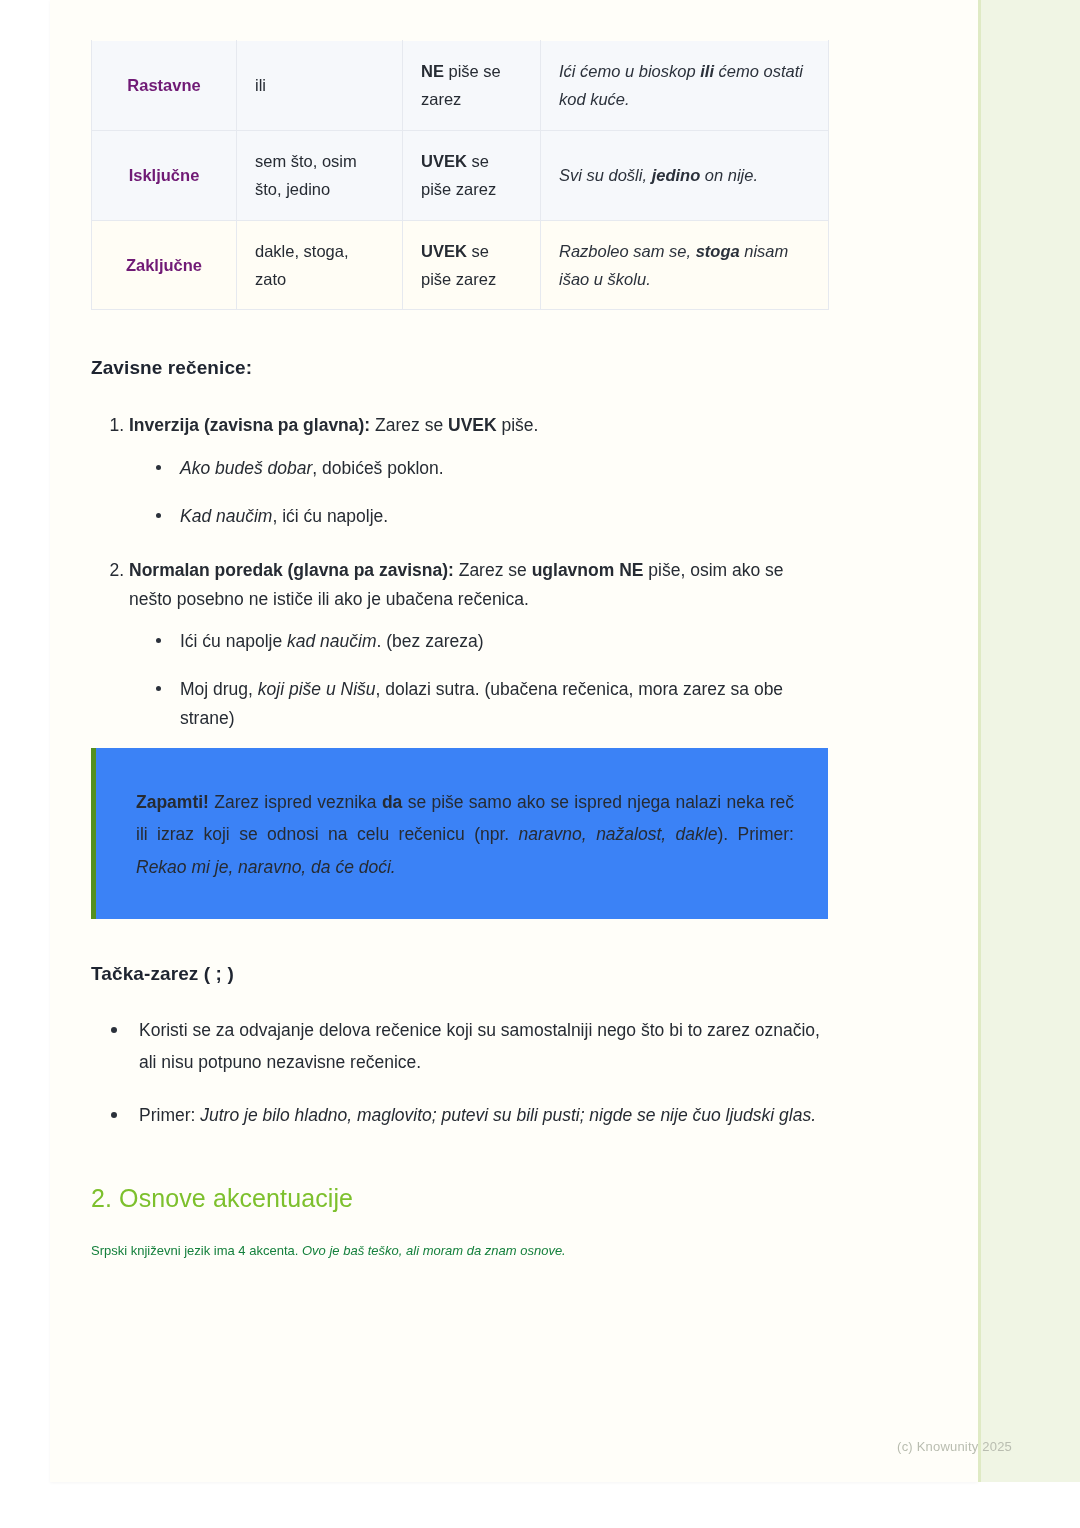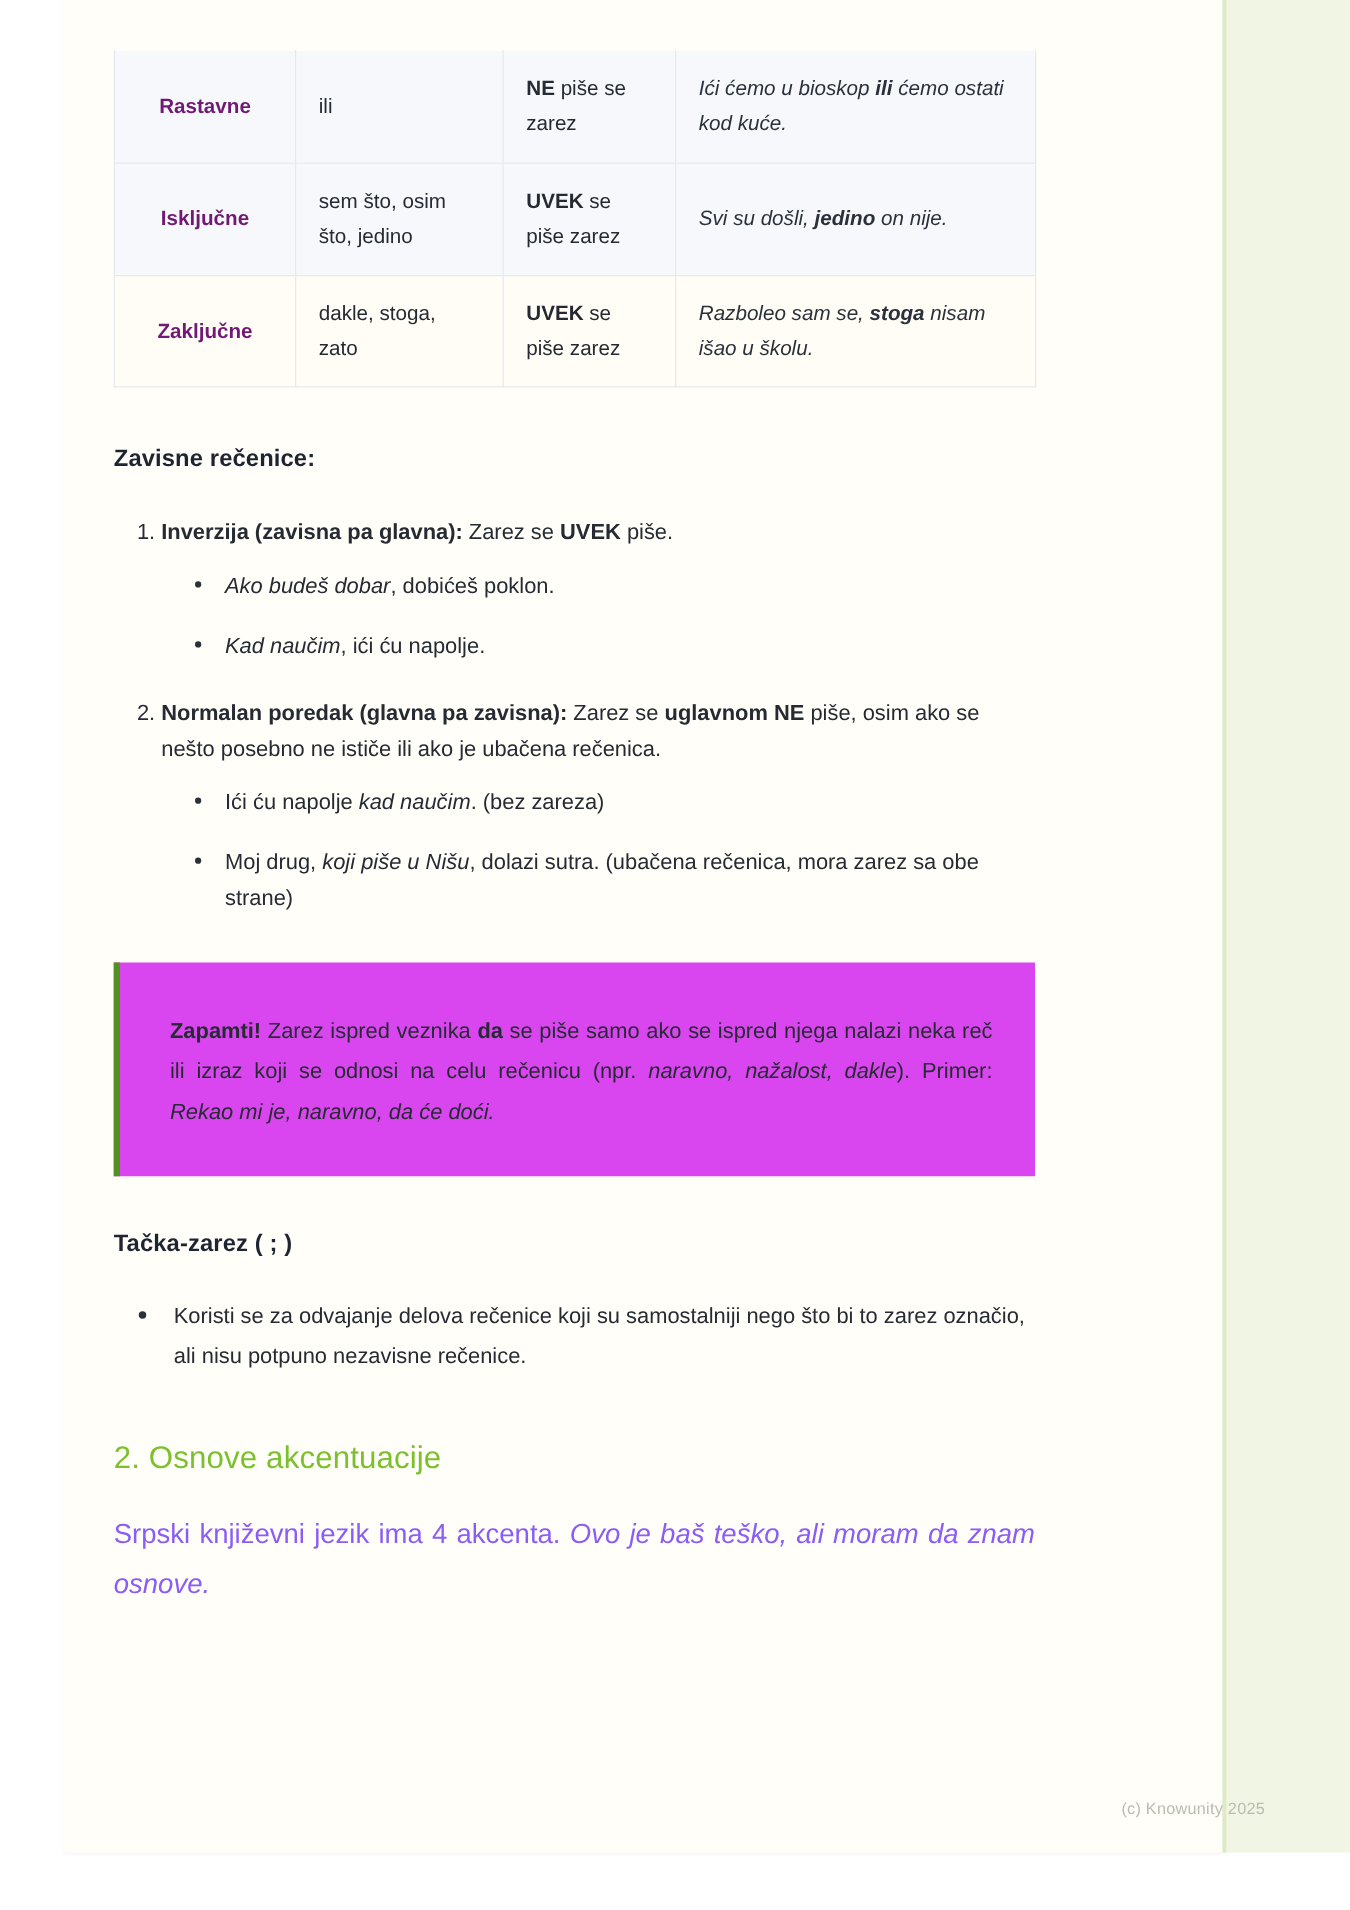--- a/index.html
+++ b/index.html
@@ -135,46 +135,46 @@
     top: 12px;
     width: 6px;
     height: 6px;
     border-radius: 50%;
     background: #2b313b;
   }
   ul.top-bul i { font-style: italic; }
 
   
   .callout {
-    margin-top: 38px;
-    background: #d946ef;
+    margin-top: 16px;
+    background: #3b82f6;
     border-left: 5px solid #54901f;
     padding: 38px 34px 36px 40px;
     font-size: 17.5px;
     line-height: 1.85;
     text-align: justify;
     color: #262b33;
   }
   .callout b { font-weight: bold; }
   .callout i { font-style: italic; }
 
   
   .sec-head {
     color: #7dc02d;
     font-size: 25px;
     font-weight: normal;
     margin: 52px 0 0 0;
     letter-spacing: 0.1px;
   }
   .body-par {
-    font-size: 22px;
+    font-size: 13px;
     line-height: 1.82;
     margin: 26px 0 0 0;
     text-align: justify;
-    color: #8b5cf6;
+    color: #15803d;
   }
   .body-par i { font-style: italic; }
 
   
   #watermark {
     position: absolute;
     right: 68px;
     top: 1439px;
     font-size: 13px;
     color: #b9bdb0;
@@ -240,20 +240,21 @@
   </ol>
 
   <div class="callout">
     <b>Zapamti!</b><span> Zarez ispred veznika </span><b>da</b><span> se piše samo ako se ispred njega nalazi neka reč ili izraz koji se odnosi na celu rečenicu (npr. </span><i>naravno, nažalost, dakle</i><span>). Primer: </span><i>Rekao mi je, naravno, da će doći.</i>
   </div>
 
   <p class="sub-head" style="margin-top:44px;">Tačka-zarez ( ; )</p>
 
   <ul class="top-bul">
     <li><span>Koristi se za odvajanje delova rečenice koji su samostalniji nego što bi to zarez označio, ali nisu potpuno nezavisne rečenice.</span></li>
+    <li><span>Primer: </span><i>Jutro je bilo hladno, maglovito; putevi su bili pusti; nigde se nije čuo ljudski glas.</i></li>
   </ul>
 
   <h2 class="sec-head">2. Osnove akcentuacije</h2>
   <p class="body-par"><span>Srpski književni jezik ima 4 akcenta. </span><i>Ovo je baš teško, ali moram da znam osnove.</i></p>
 
 </div>
 
 <div id="watermark">(c) Knowunity 2025</div>
 
 </body></html>

